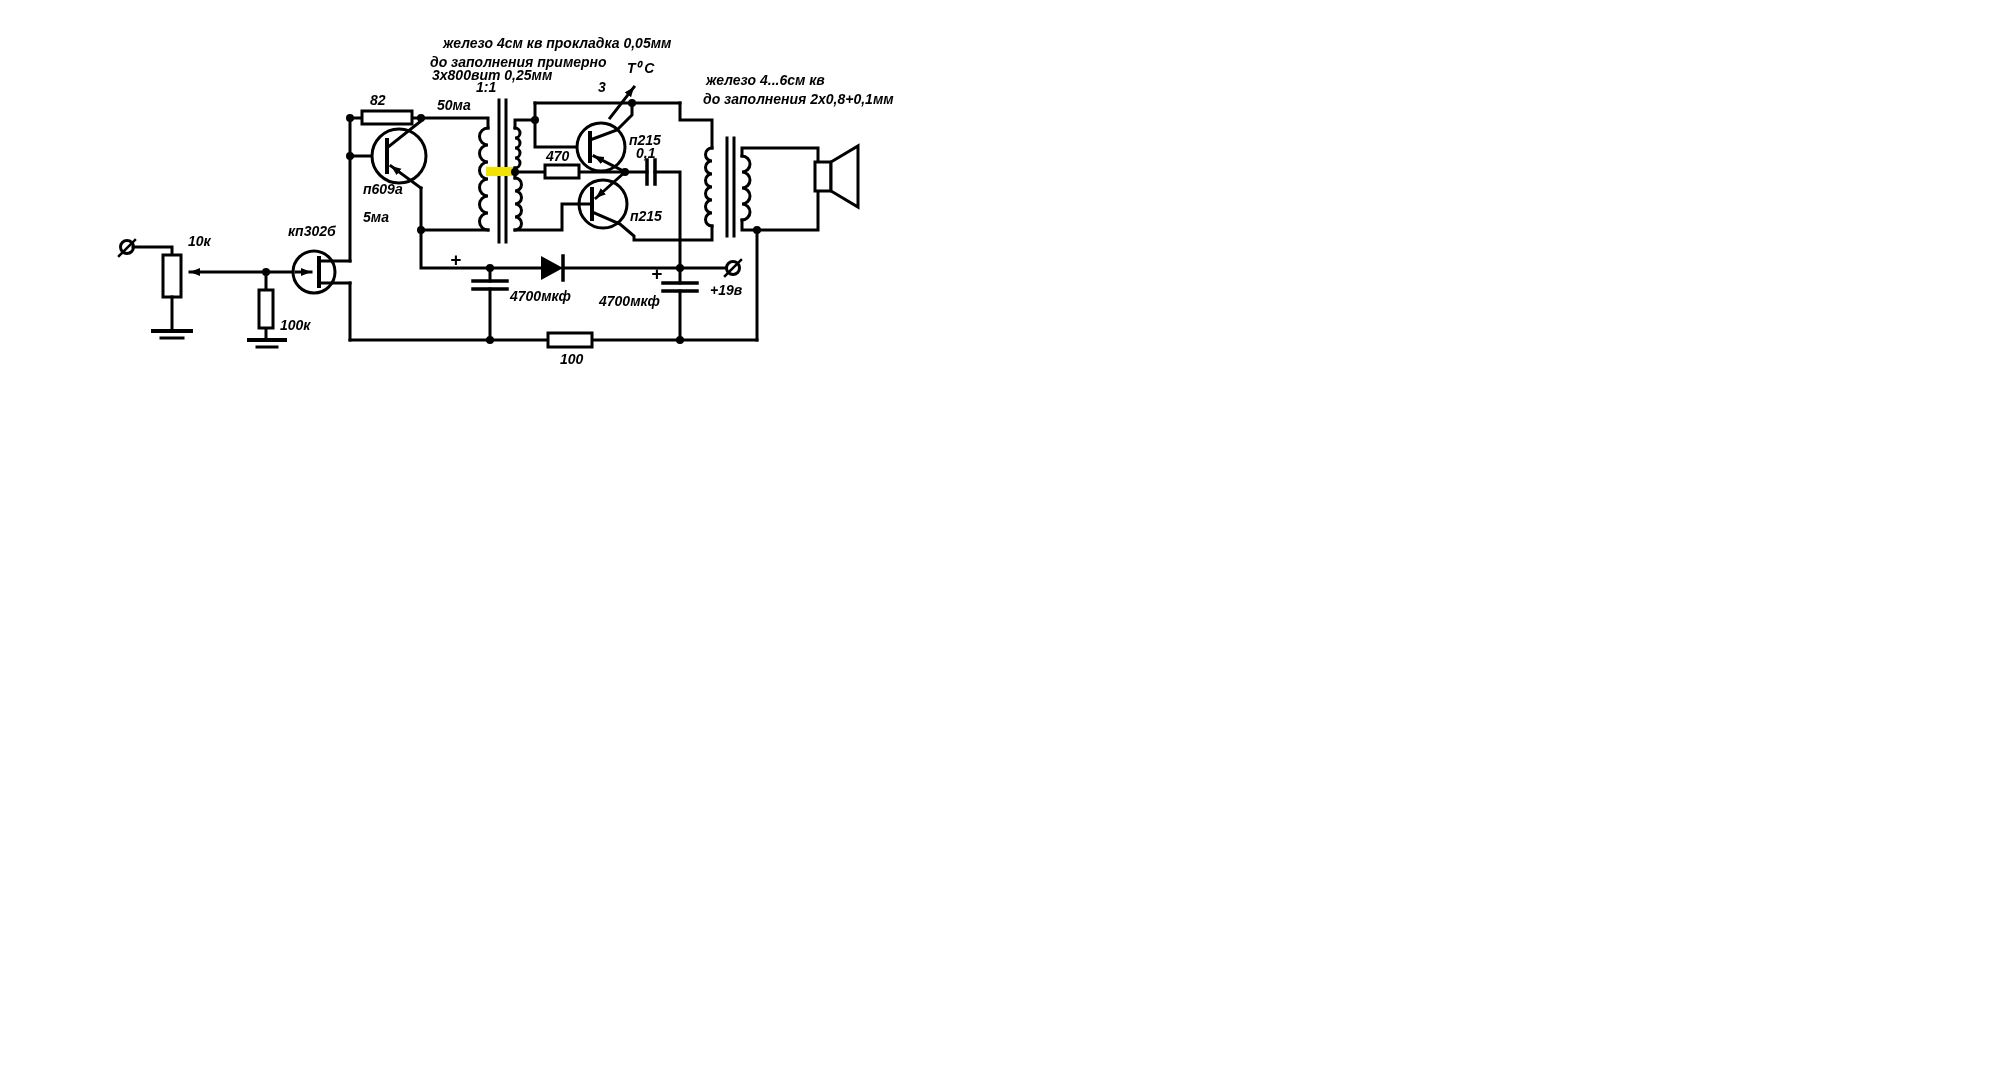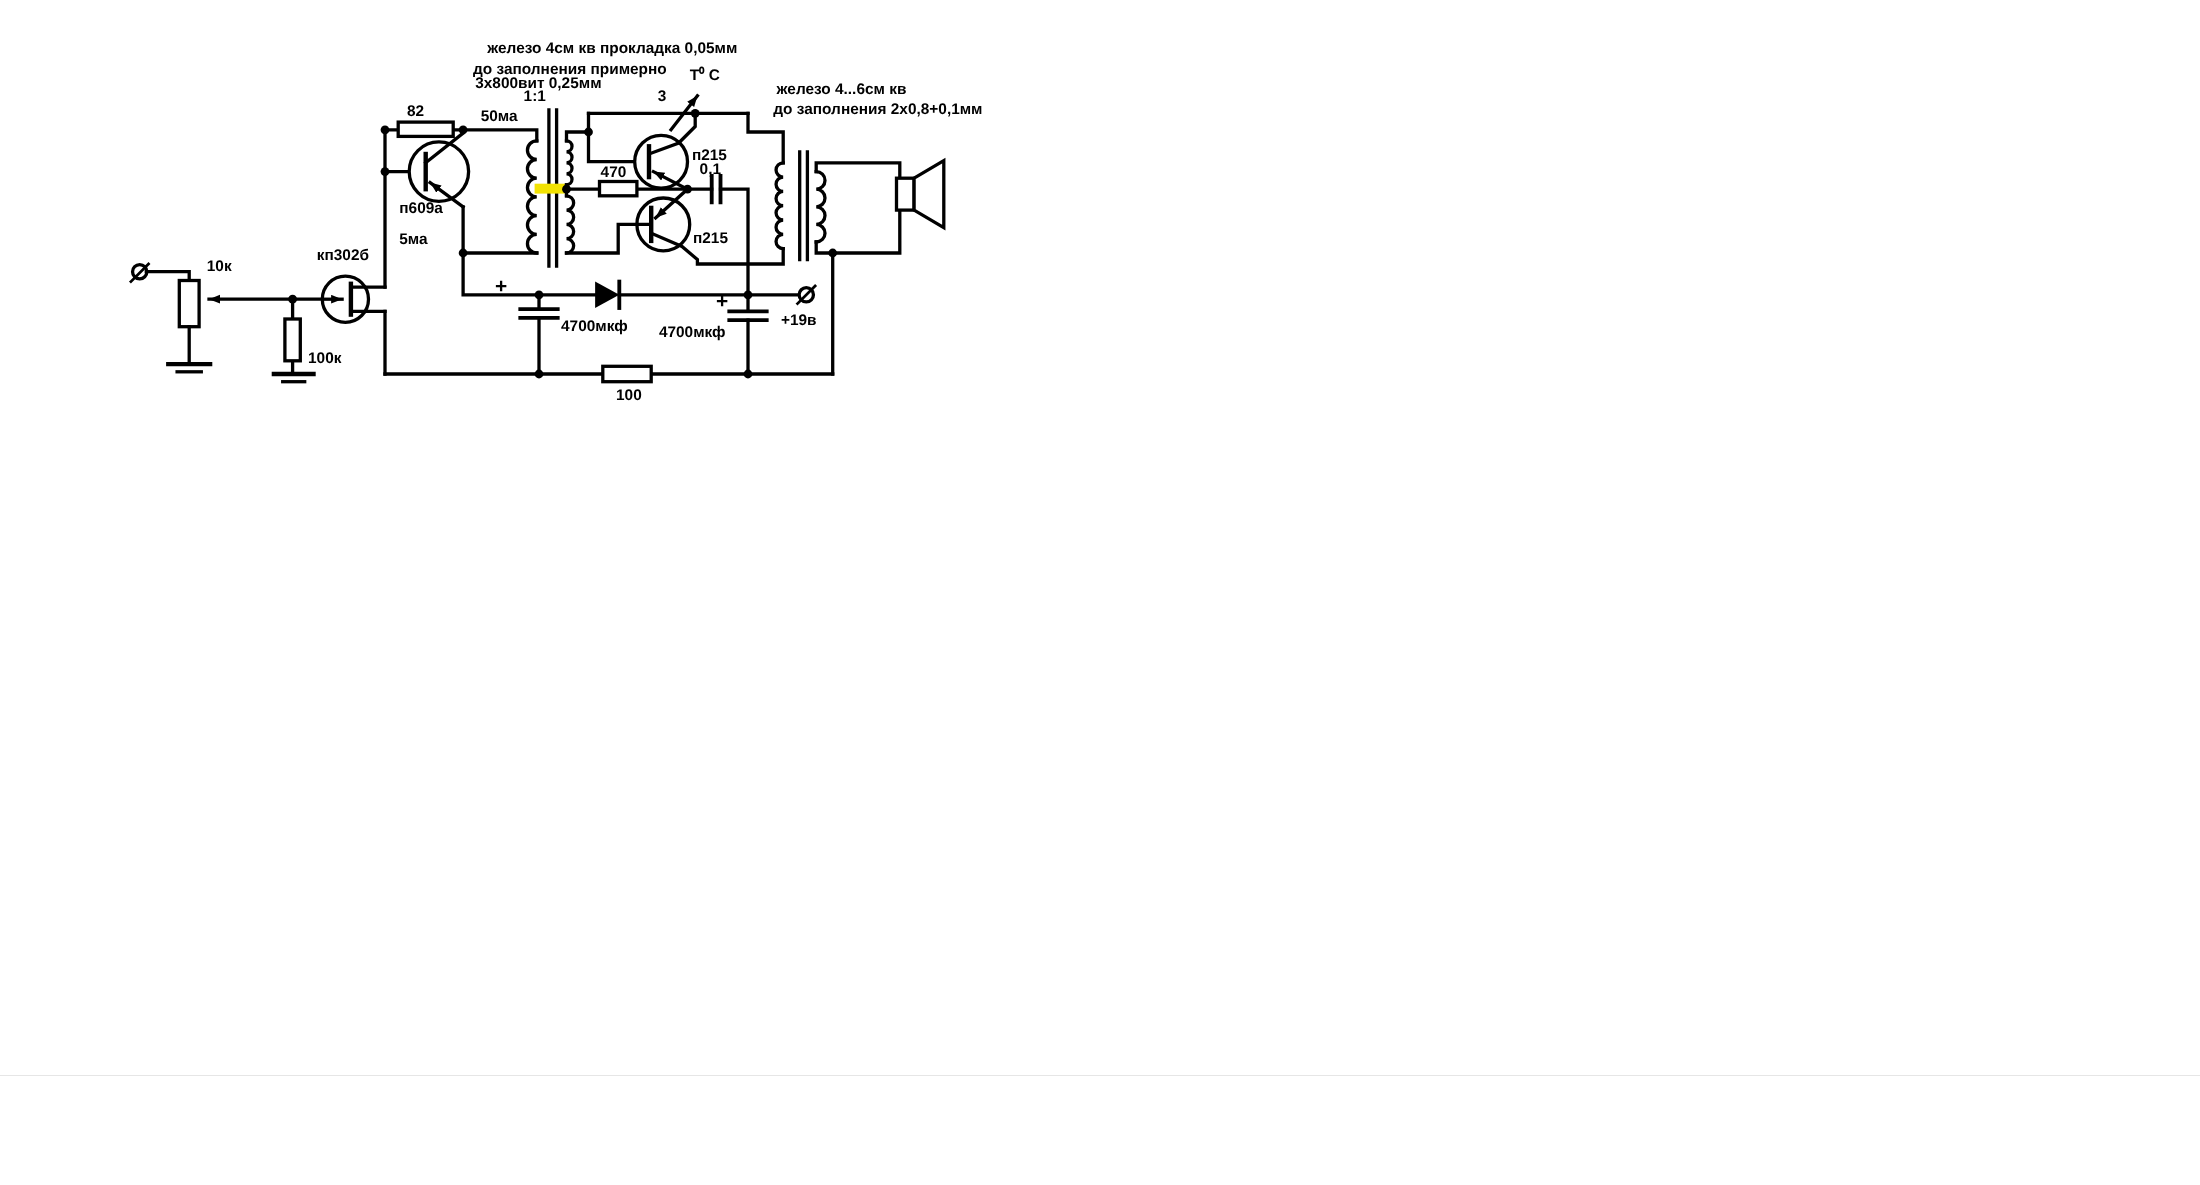--- a/index.html
+++ b/index.html
@@ -1,16 +1,16 @@
 <!DOCTYPE html>
 <html><head>
 <meta charset="utf-8">
 <style>
   html,body{margin:0;padding:0;background:#ffffff;}
-  .page{width:2000px;height:978px;background:#a3a3a3;position:relative;overflow:hidden;}
+  .page{width:2000px;height:838px;background:#14b8a6;position:relative;overflow:hidden;font-style:italic;}
   svg{display:block;}
   .w  {stroke:#000;stroke-width:3;fill:none;stroke-linecap:square;}
   .w2 {stroke:#000;stroke-width:2.5;fill:none;stroke-linecap:square;}
   .thick{stroke:#000;stroke-width:4;fill:none;stroke-linecap:square;}
   .plate{stroke:#000;stroke-width:3.5;fill:none;stroke-linecap:square;}
   .comp{stroke:#000;stroke-width:3;fill:#ffffff;}
   .dot{fill:#000;stroke:none;}
   .blk{fill:#000;stroke:none;}
   .lbl{font-family:"Liberation Sans",sans-serif;font-weight:bold;font-size:14px;fill:#000;}
   .big{font-size:19px;}

